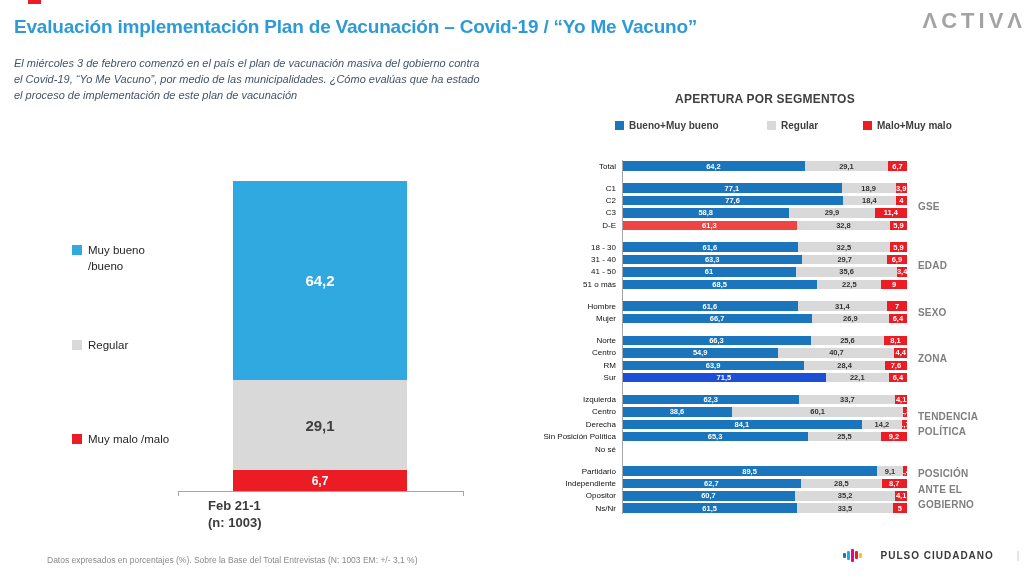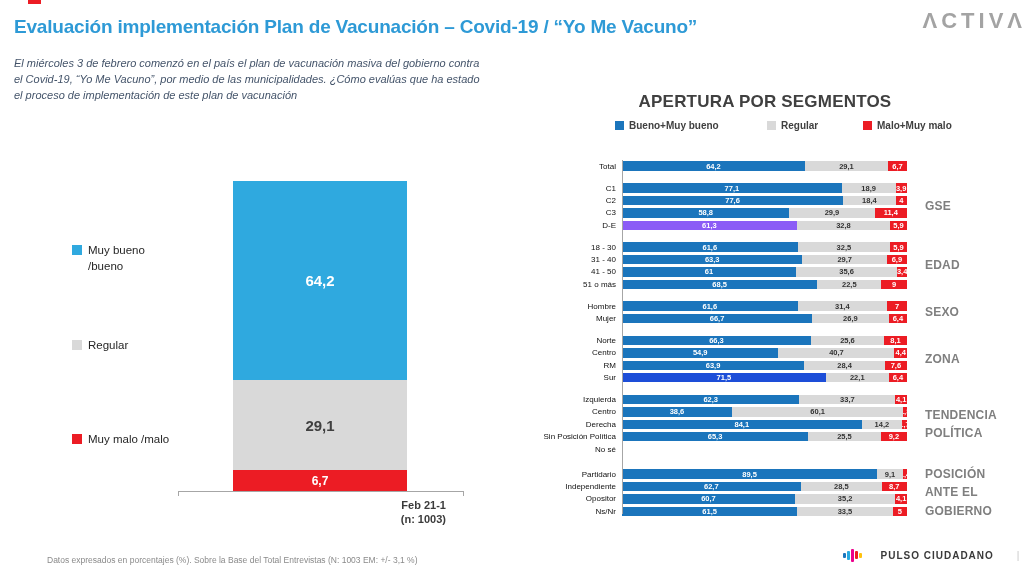--- a/index.html
+++ b/index.html
@@ -26,45 +26,45 @@
   .ll-txt{font-size:11.5px;color:#262626;line-height:1.35;white-space:pre-line;}
 
   .lbar{left:233px;top:181px;width:174px;height:310px;display:flex;flex-direction:column;}
   .lseg{display:flex;align-items:center;justify-content:center;overflow:hidden;}
   .lseg span{font-size:15px;font-weight:600;}
   .lseg0 span{color:#ffffff;}
   .lseg1 span{color:#404040;}
   .lseg2 span{color:#ffffff;font-size:12px;}
 
   .laxis{left:178px;top:491px;width:284px;height:4px;border-top:1px solid #A6A6A6;border-left:1px solid #A6A6A6;border-right:1px solid #A6A6A6;}
-  .lxlabel{left:220px;top:498px;width:226px;text-align:right;font-size:11px;font-weight:600;color:#3B3B3B;line-height:1.3;}
+  .lxlabel{left:208px;top:498px;width:226px;text-align:left;font-size:13px;font-weight:600;color:#3B3B3B;line-height:1.3;}
 
   
-  .seg-title{left:530px;top:92px;width:470px;text-align:center;font-size:17px;font-weight:700;color:#404040;letter-spacing:0.2px;}
+  .seg-title{left:530px;top:92px;width:470px;text-align:center;font-size:12px;font-weight:700;color:#404040;letter-spacing:0.2px;}
   .seg-legend{left:530px;top:120px;width:480px;height:14px;}
   .seg-legend-item{position:absolute;top:0;display:flex;align-items:center;gap:5px;}
   .seg-legend-item:nth-child(1){left:85px;}
   .seg-legend-item:nth-child(2){left:237px;}
   .seg-legend-item:nth-child(3){left:333px;}
   .sl-sq{width:9px;height:9px;flex:0 0 auto;}
   .sl-txt{font-size:10px;font-weight:600;color:#404040;white-space:nowrap;}
 
   .seg-chart{left:530px;top:160px;width:470px;height:356px;}
   .seg-axis{position:absolute;left:92px;top:0;bottom:2px;width:1px;background:#A6A6A6;}
   .sg-group{display:flex;align-items:center;margin-bottom:9.5px;}
   .sg-group:last-child{margin-bottom:0;}
   .sg-rows{width:377px;}
   .sg-row{height:12.4px;display:flex;align-items:center;}
   .sg-cat{width:92px;padding-right:6px;box-sizing:border-box;text-align:right;font-size:8px;color:#111111;white-space:nowrap;}
   .sg-track{width:285px;height:9.5px;display:flex;}
   .sg-seg{height:100%;display:flex;align-items:center;justify-content:center;overflow:hidden;font-size:7.5px;font-weight:600;white-space:nowrap;}
   .sg-s0{color:#ffffff;}
   .sg-s1{color:#333333;}
   .sg-s2{color:#ffffff;}
-  .sg-glabel{width:64px;margin-left:18px;font-size:12px;font-weight:700;color:#7F7F7F;line-height:1.55;letter-spacing:0.2px;}
+  .sg-glabel{width:64px;margin-left:11px;font-size:10px;font-weight:700;color:#7F7F7F;line-height:1.55;letter-spacing:0.2px;}
 
   
   .footer-note{left:47px;top:555px;font-size:8.5px;color:#8A8A8A;}
   .pulso{left:843px;top:547px;display:flex;align-items:center;gap:19px;}
   .pulso-icon{display:flex;align-items:center;gap:1.5px;height:16px;}
   .pulso-icon i{display:block;width:2.5px;border-radius:1px;}
   .pulso-text{font-size:10px;font-weight:700;letter-spacing:1px;color:#3A3A3A;white-space:nowrap;}
   .page-sep{color:#C8C8C8;font-size:10px;margin-left:4px;}
   .page-num{color:#9A9A9A;font-size:14px;}
 </style>
@@ -161,21 +161,21 @@
             <div class="sg-cat">C3</div>
             <div class="sg-track">
               <div class="sg-seg sg-s0" style="width: 58.8%; background: rgb(27, 117, 188);">58,8</div>
               <div class="sg-seg sg-s1" style="width: 29.9%; background: rgb(217, 217, 217);">29,9</div>
               <div class="sg-seg sg-s2" style="width: 11.4%; background: rgb(236, 28, 36);">11,4</div>
             </div>
           </div>
           <div class="sg-row">
             <div class="sg-cat">D-E</div>
             <div class="sg-track">
-              <div class="sg-seg sg-s0" style="width: 61.3%; background: #8b5cf6;">61,3</div>
+              <div class="sg-seg sg-s0" style="width: 61.3%; background: #ef4444;">61,3</div>
               <div class="sg-seg sg-s1" style="width: 32.8%; background: rgb(217, 217, 217);">32,8</div>
               <div class="sg-seg sg-s2" style="width: 5.9%; background: rgb(236, 28, 36);">5,9</div>
             </div>
           </div>
         </div>
         <div class="sg-glabel">GSE</div>
       </div>
       <div class="sg-group">
         <div class="sg-rows">
           <div class="sg-row">

